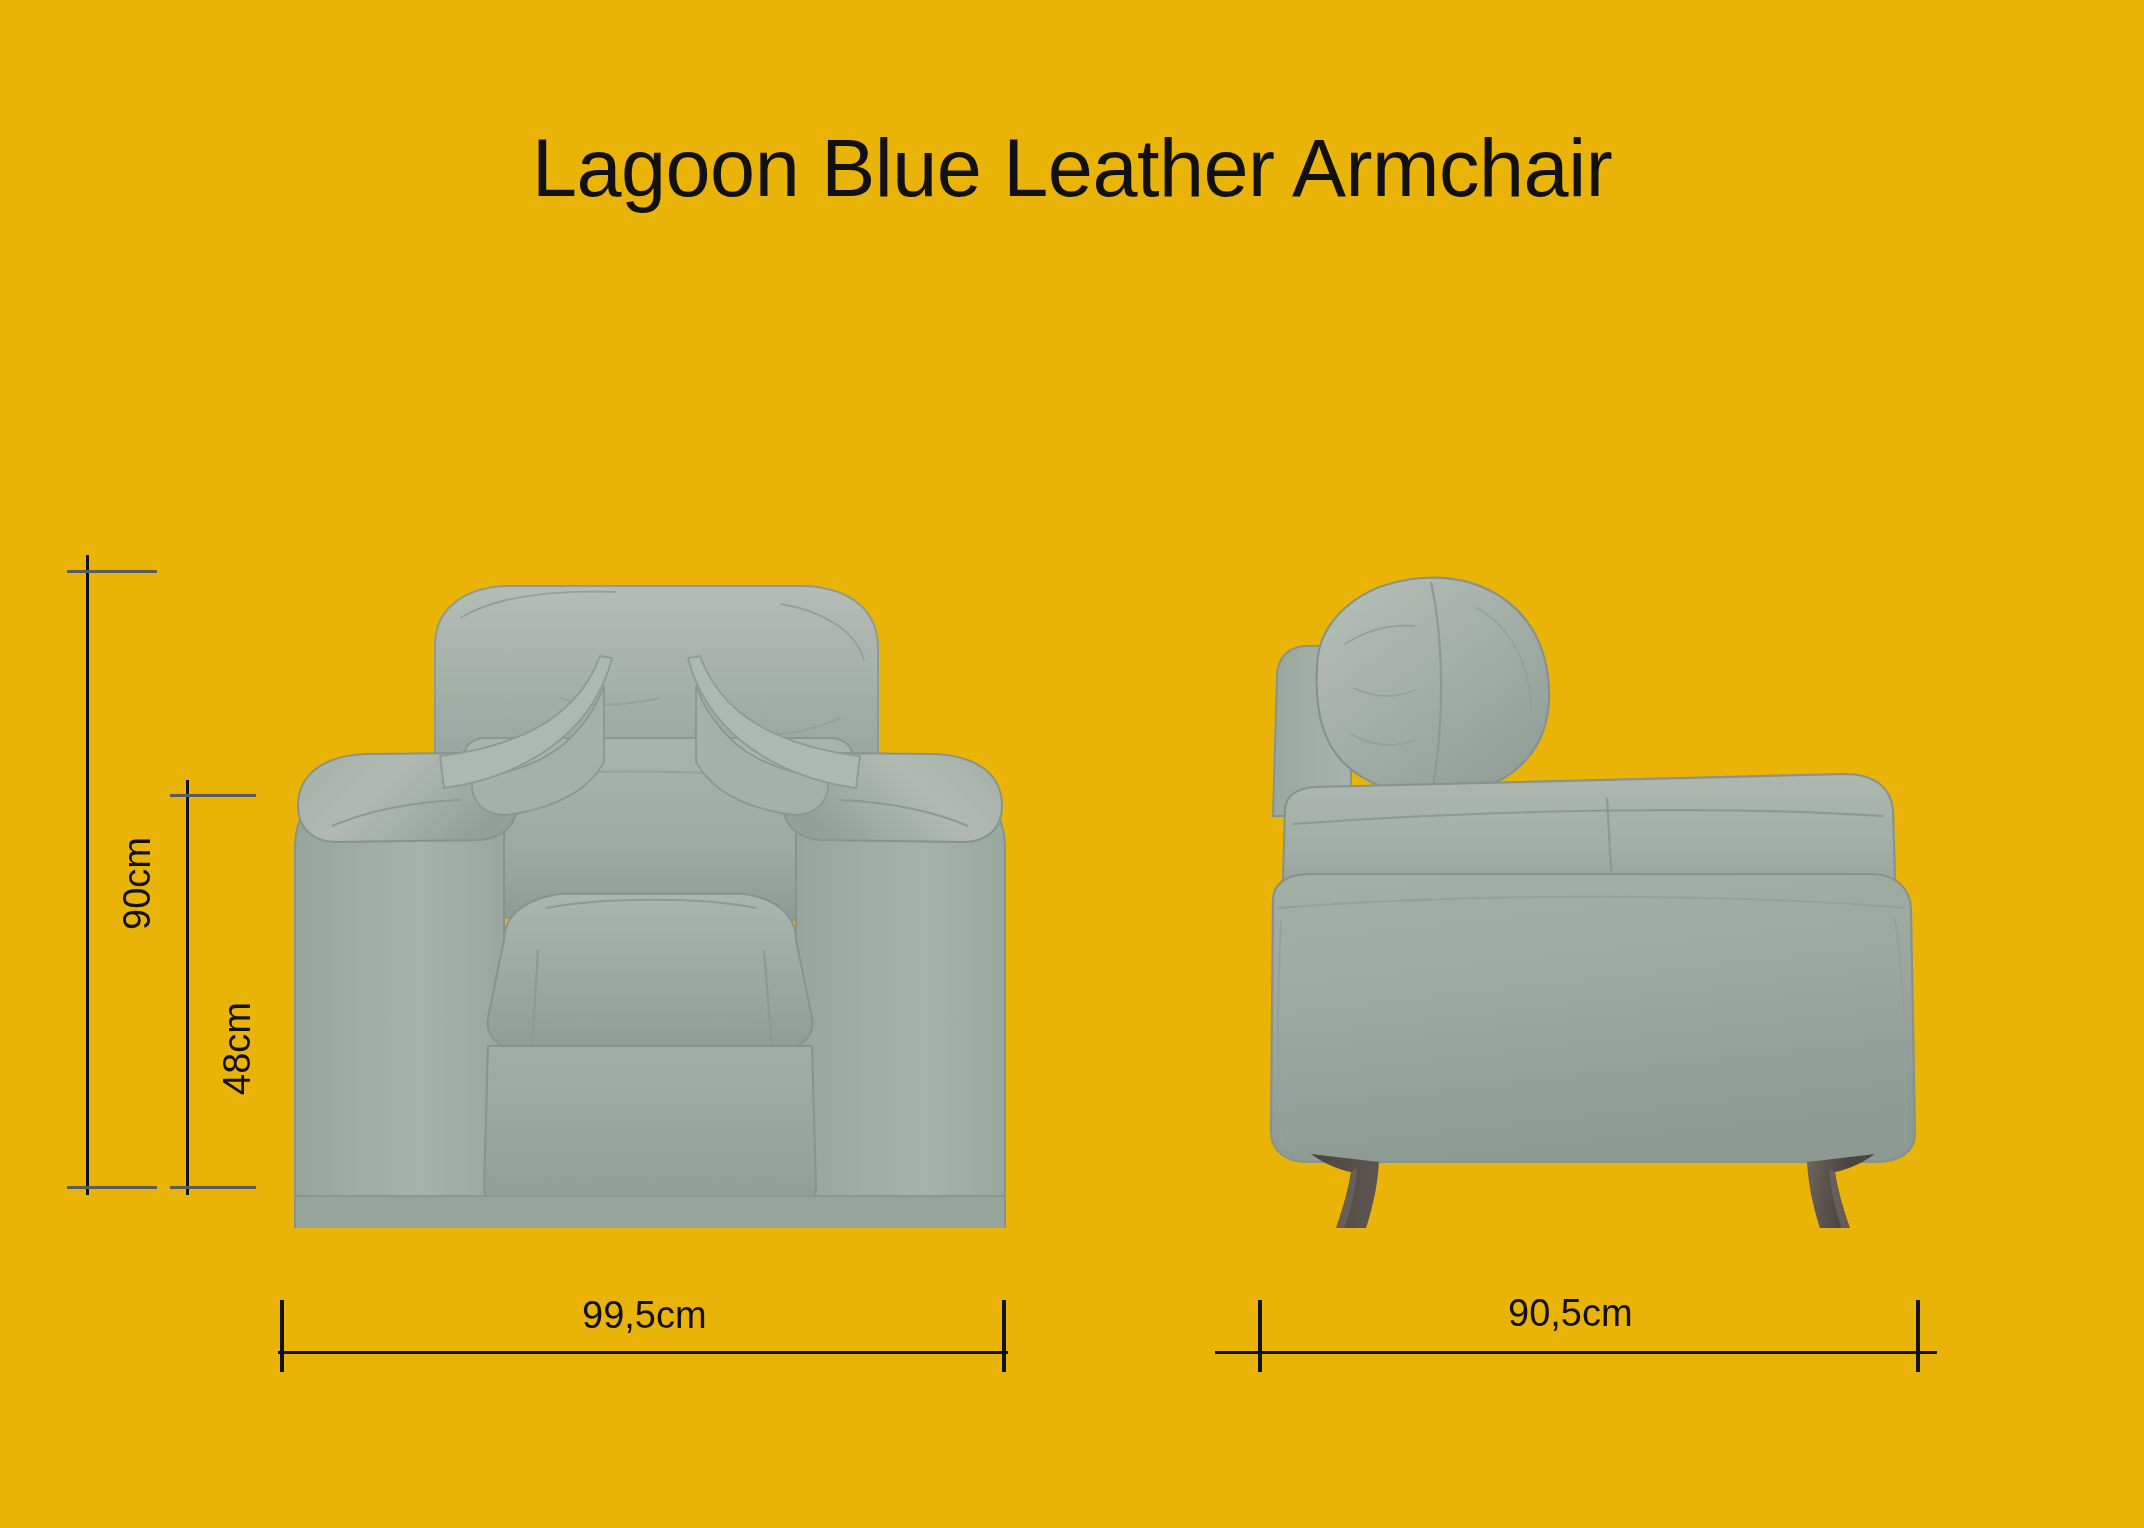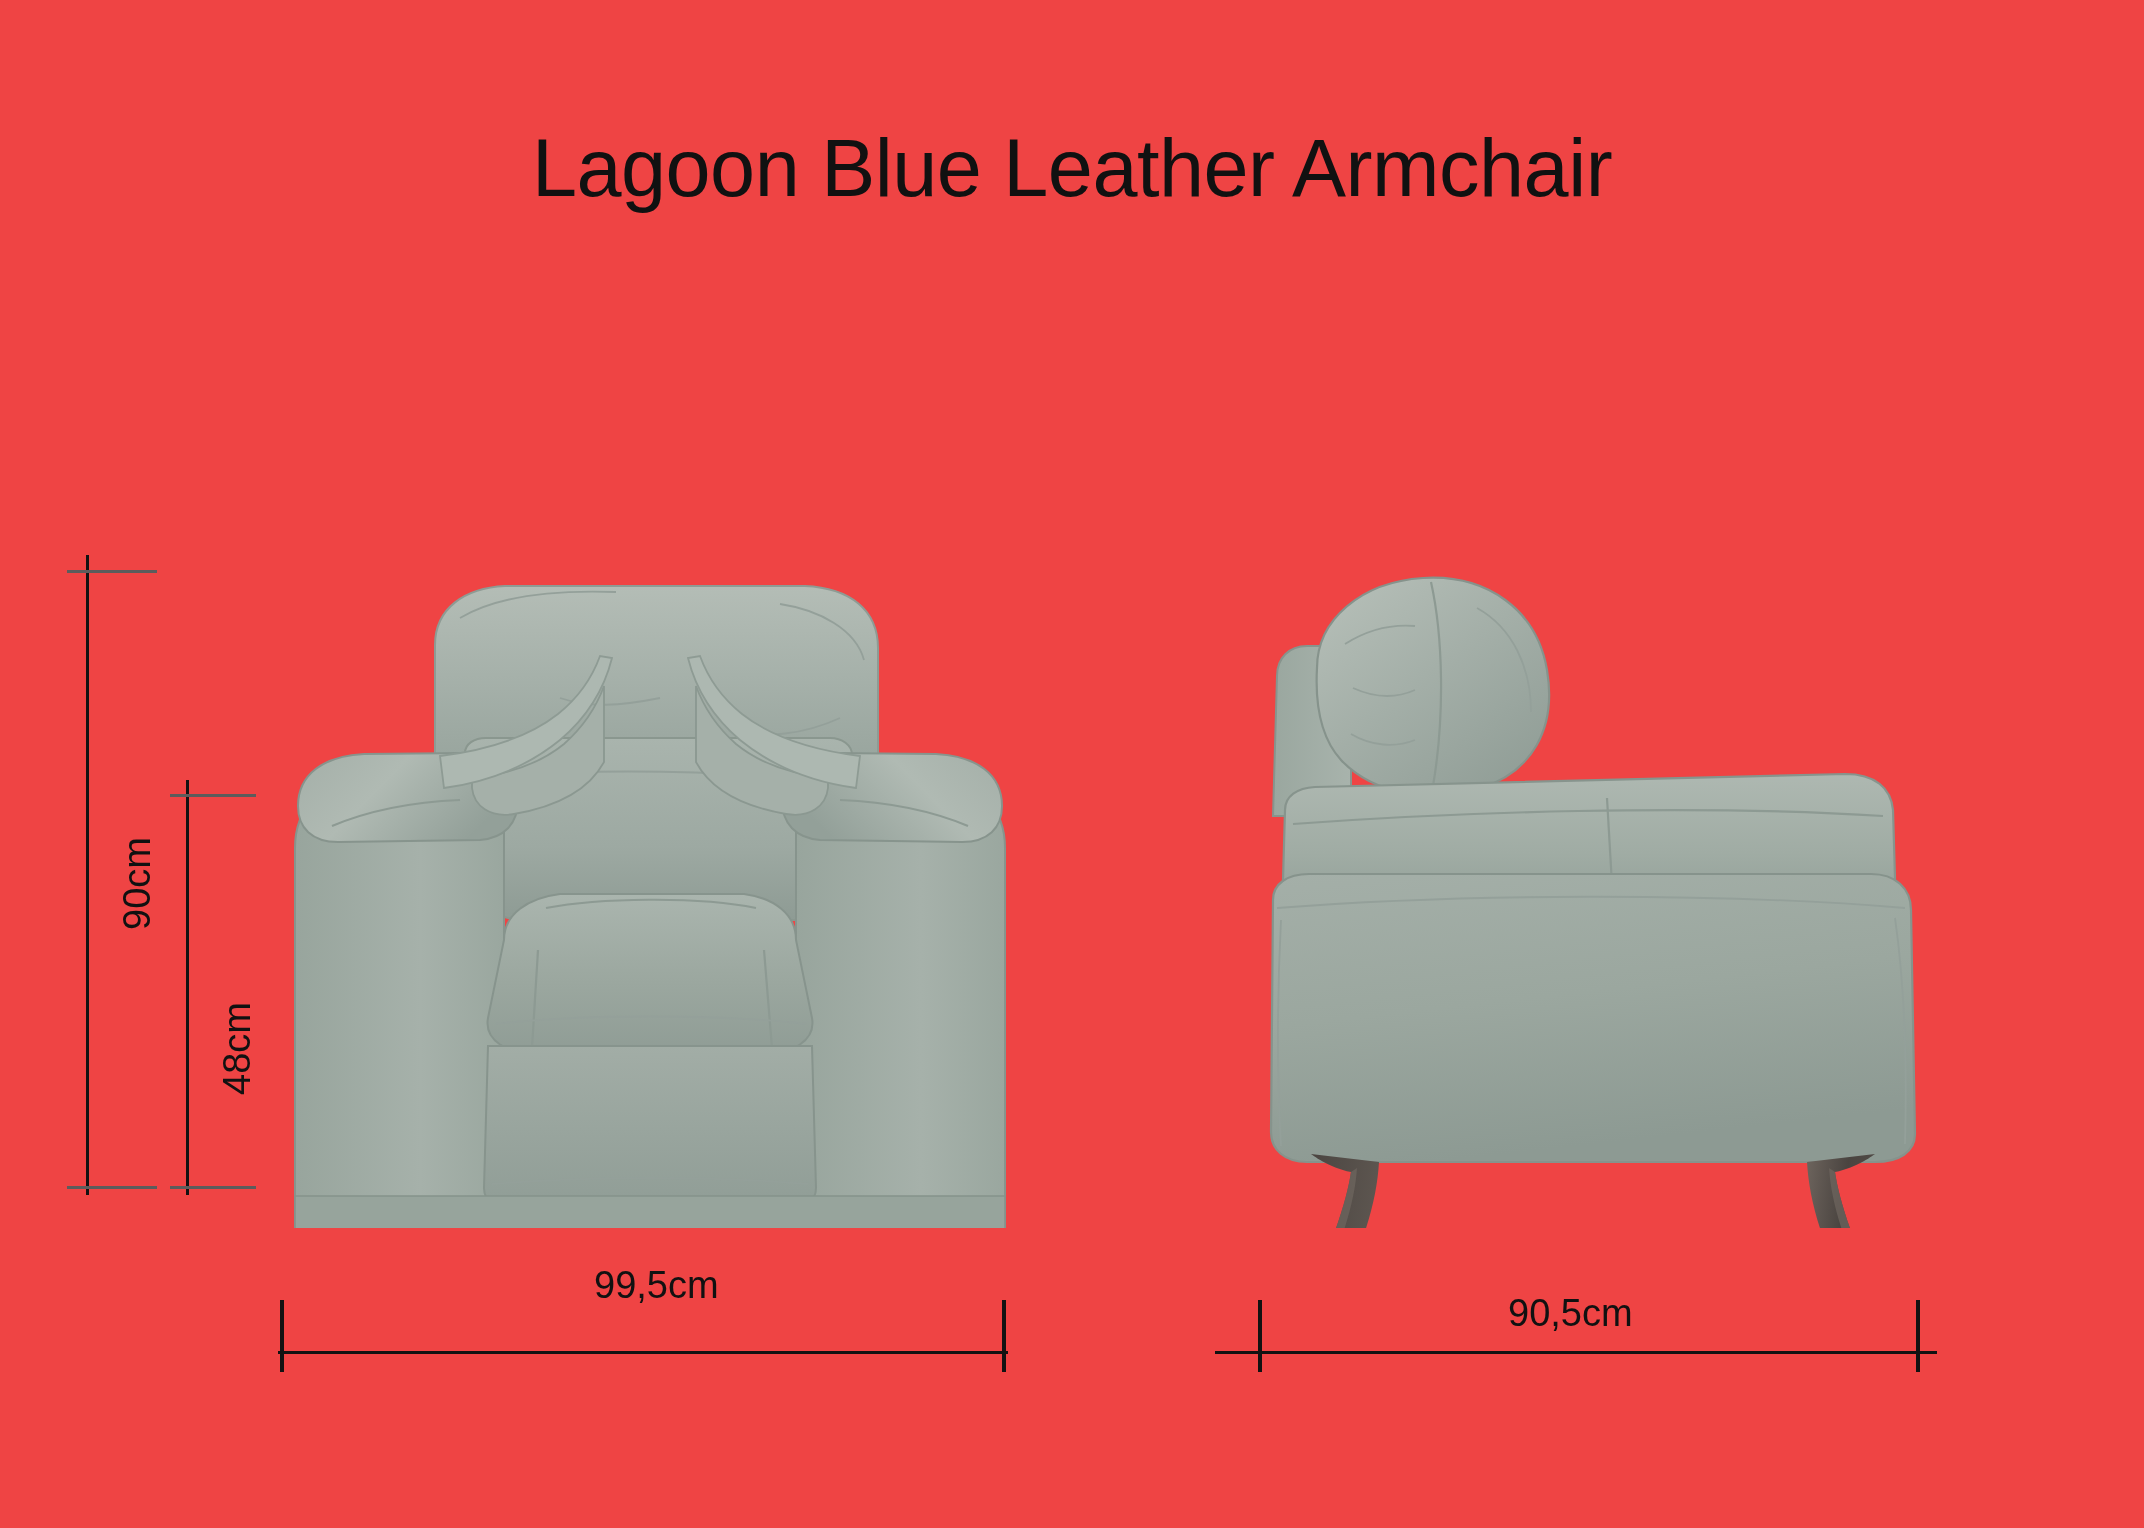--- a/index.html
+++ b/index.html
@@ -8,21 +8,21 @@
     padding: 0;
     background: #ffffff;
   }
   body {
     font-family: "Liberation Sans", sans-serif;
   }
   #page {
     position: relative;
     width: 2144px;
     height: 1528px;
-    background: #ef4444;
+    background: #eab308;
     overflow: hidden;
   }
 
   
   #title {
     position: absolute;
     left: 0;
     top: 128px;
     width: 2144px;
     text-align: center;
@@ -350,21 +350,21 @@
     <div class="dim-vline" style="left:186px; top:780px; height:415px;"></div>
     <div class="dim-tick-h" style="left:170px; top:794px; width:86px;"></div>
     <div class="dim-tick-h" style="left:170px; top:1186px; width:86px;"></div>
     <div class="dim-label-v" style="left:218px; top:1095px;">48cm</div>
   </div>
 
   <div>
     <div class="dim-hline" style="left:278px; top:1351px; width:730px;"></div>
     <div class="dim-tick-v" style="left:280px; top:1300px; height:72px;"></div>
     <div class="dim-tick-v" style="left:1002px; top:1300px; height:72px;"></div>
-    <div class="dim-label-h" style="left:582px; top:1266px;margin-left:12px;">99,5cm</div>
+    <div class="dim-label-h" style="left:582px; top:1296px;">99,5cm</div>
   </div>
 
   <div>
     <div class="dim-hline" style="left:1215px; top:1351px; width:722px;"></div>
     <div class="dim-tick-v" style="left:1258px; top:1300px; height:72px;"></div>
     <div class="dim-tick-v" style="left:1916px; top:1300px; height:72px;"></div>
     <div class="dim-label-h" style="left:1508px; top:1294px;text-align:right;">90,5cm</div>
   </div>
 
 </div>

